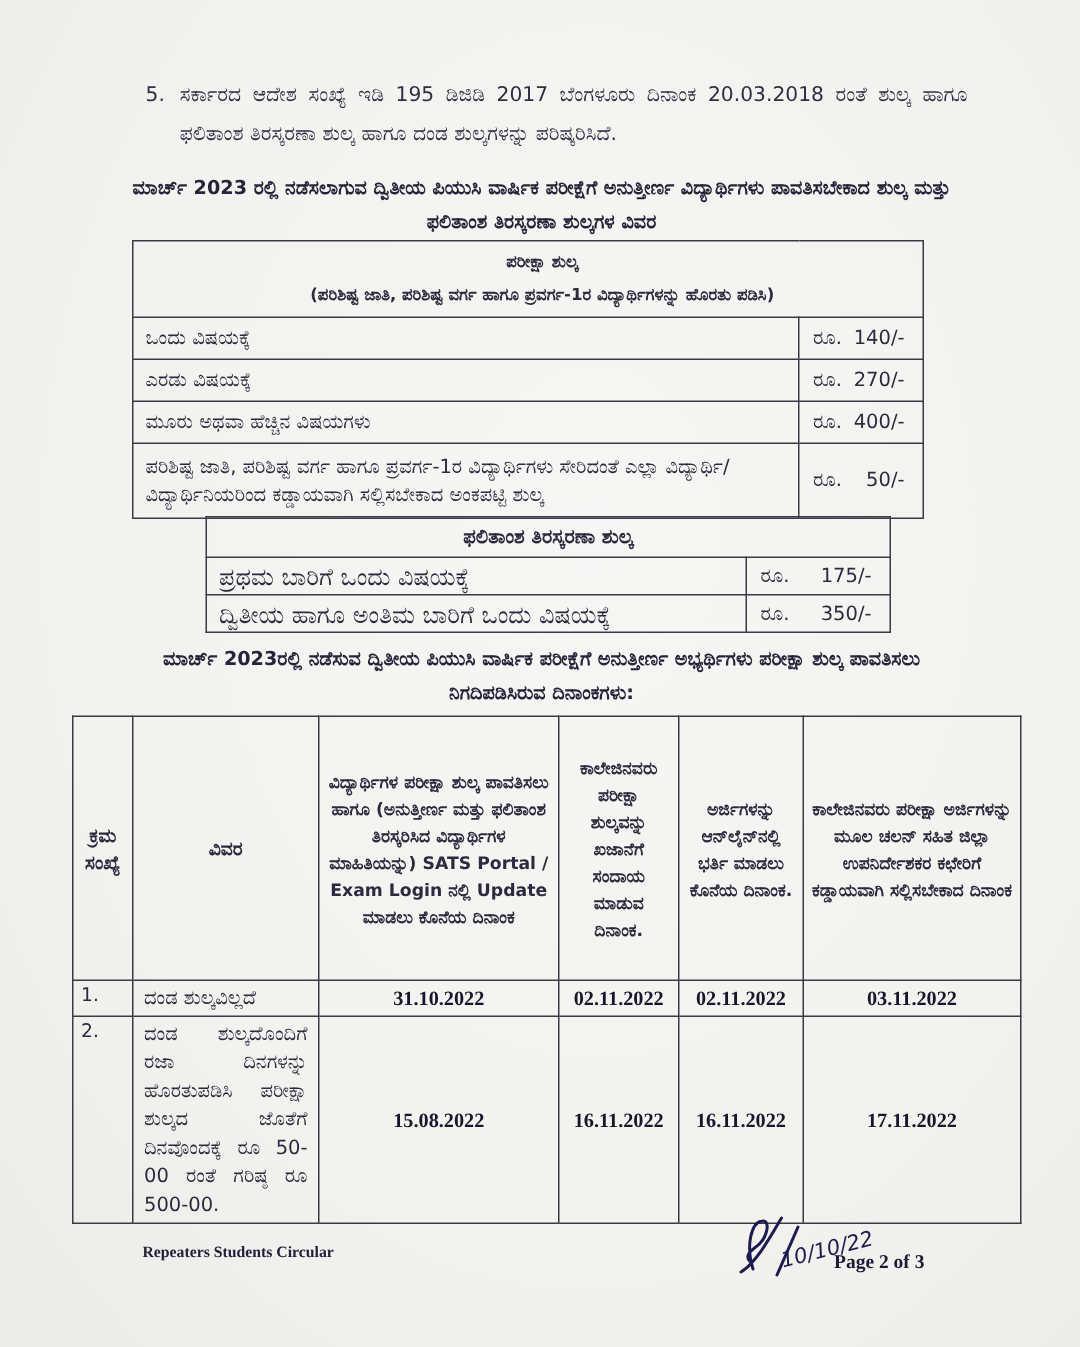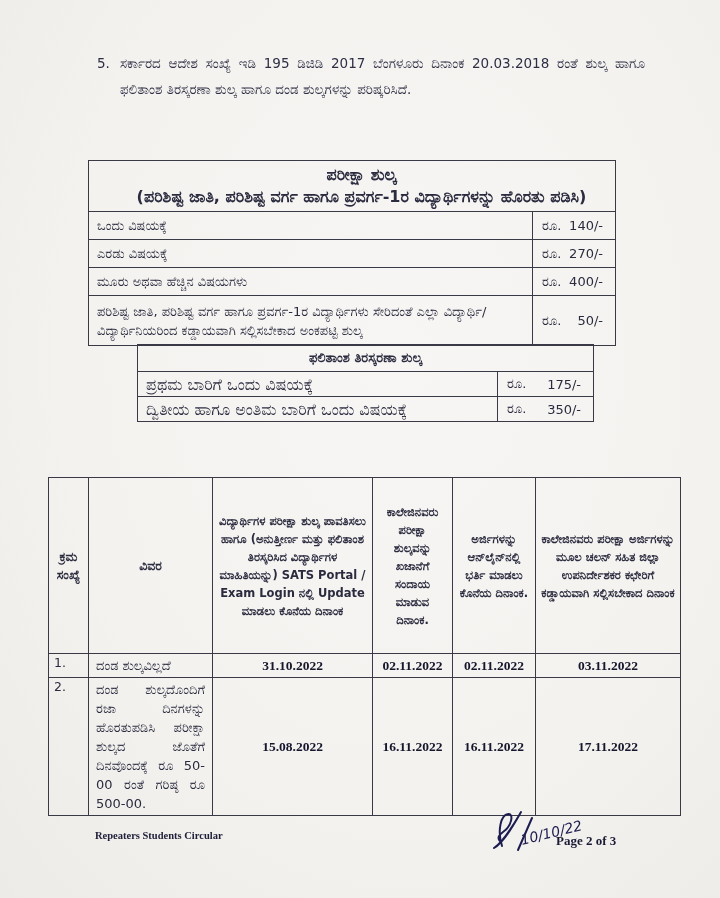--- a/index.html
+++ b/index.html
@@ -29,21 +29,21 @@
     font-size: 12.8px; line-height: 23px; color: #24243a;
   }
   .sec-title.t1 { left: 86px; top: 114px; width: 550px; }
   .sec-title.t2 { left: 80px;  top: 428px; width: 562px; }
 
   table { border-collapse: collapse; table-layout: fixed; position: absolute; background: transparent; }
   td, th { border: 1.4px solid #3a3a46; padding: 0; color: #2b2b3f; }
 
   
   .fee-table { left: 88px; top: 160px; width: 527px; }
-  .fee-table .merged-head { height: 50px; text-align: center; font-weight: bold; font-size: 16px; line-height: 22px; padding-left: 19px; }
+  .fee-table .merged-head { height: 50px; text-align: center; font-weight: bold; font-size: 11px; line-height: 22px; padding-left: 19px; }
   .fee-table td.lbl { padding: 4px 8px; font-size: 13px; line-height: 19px; }
   .fee-cell { display: flex; justify-content: space-between; padding: 0 12px 0 9px; font-size: 13px; align-items: center; }
   .fee-table tr.r { height: 25px; }
   .fee-table tr.r4 { height: 50px; }
 
   
   .rej-table { left: 137px; top: 344px; width: 456px; }
   .rej-table .merged-head { height: 26px; text-align: center; font-weight: bold; font-size: 13px; }
   .rej-table tr.r { height: 25px; }
   .rej-table td.lbl { padding: 2px 8px; font-size: 16px; }
@@ -82,20 +82,21 @@
 </head>
 <body>
 
 <div class="page">
 
   <div class="clause">
     <span class="num">5.</span>
     <div class="ctext">ಸರ್ಕಾರದ ಆದೇಶ ಸಂಖ್ಯೆ ಇಡಿ 195 ಡಿಜಿಡಿ 2017 ಬೆಂಗಳೂರು ದಿನಾಂಕ 20.03.2018 ರಂತೆ ಶುಲ್ಕ ಹಾಗೂ ಫಲಿತಾಂಶ ತಿರಸ್ಕರಣಾ ಶುಲ್ಕ ಹಾಗೂ ದಂಡ ಶುಲ್ಕಗಳನ್ನು ಪರಿಷ್ಕರಿಸಿದೆ.</div>
   </div>
 
+  <div class="sec-title t1">ಮಾರ್ಚ್ 2023 ರಲ್ಲಿ ನಡೆಸಲಾಗುವ ದ್ವಿತೀಯ ಪಿಯುಸಿ ವಾರ್ಷಿಕ ಪರೀಕ್ಷೆಗೆ ಅನುತ್ತೀರ್ಣ ವಿದ್ಯಾರ್ಥಿಗಳು ಪಾವತಿಸಬೇಕಾದ ಶುಲ್ಕ ಮತ್ತು ಫಲಿತಾಂಶ ತಿರಸ್ಕರಣಾ ಶುಲ್ಕಗಳ ವಿವರ</div>
 
   <table class="fee-table">
     <colgroup>
         <col style="width:444px">
         <col style="width:83px">
       </colgroup>
     <tbody>
         <tr>
       <th class="merged-head" colspan="2">
         <div>ಪರೀಕ್ಷಾ ಶುಲ್ಕ</div>
@@ -164,20 +165,21 @@
       <td>
             <div class="fee-cell">
               <span>ರೂ.</span>
               <span>350/-</span>
             </div>
           </td>
     </tr>
   </tbody>
     </table>
 
+  <div class="sec-title t2">ಮಾರ್ಚ್ 2023ರಲ್ಲಿ ನಡೆಸುವ ದ್ವಿತೀಯ ಪಿಯುಸಿ ವಾರ್ಷಿಕ ಪರೀಕ್ಷೆಗೆ ಅನುತ್ತೀರ್ಣ ಅಭ್ಯರ್ಥಿಗಳು ಪರೀಕ್ಷಾ ಶುಲ್ಕ ಪಾವತಿಸಲು ನಿಗದಿಪಡಿಸಿರುವ ದಿನಾಂಕಗಳು:</div>
 
   <table class="sched-table">
     <colgroup>
       <col style="width:40px">
         <col style="width:124px">
         <col style="width:160px">
       <col style="width:80px">
         <col style="width:83px">
         <col style="width:145px">
     </colgroup>

